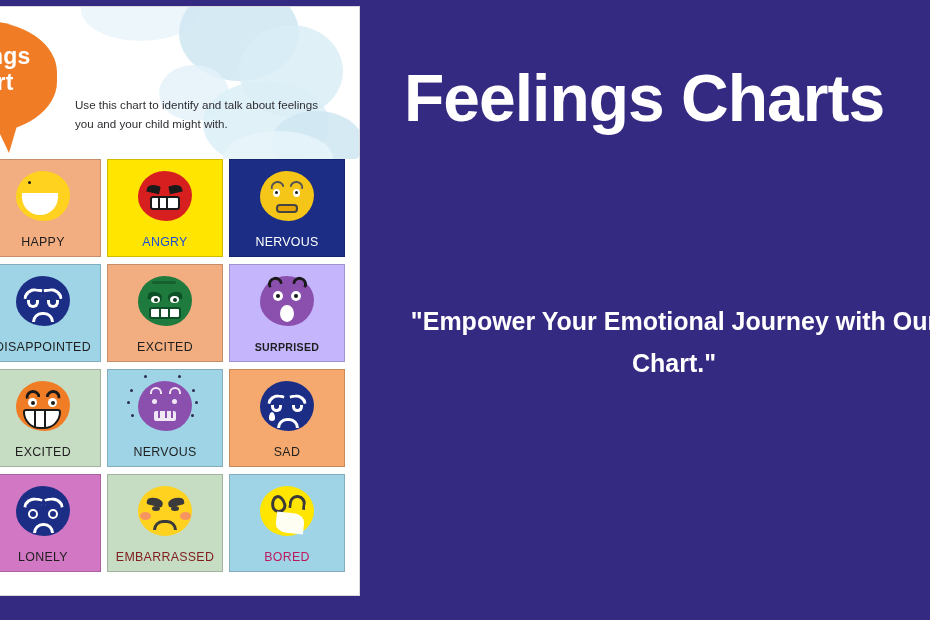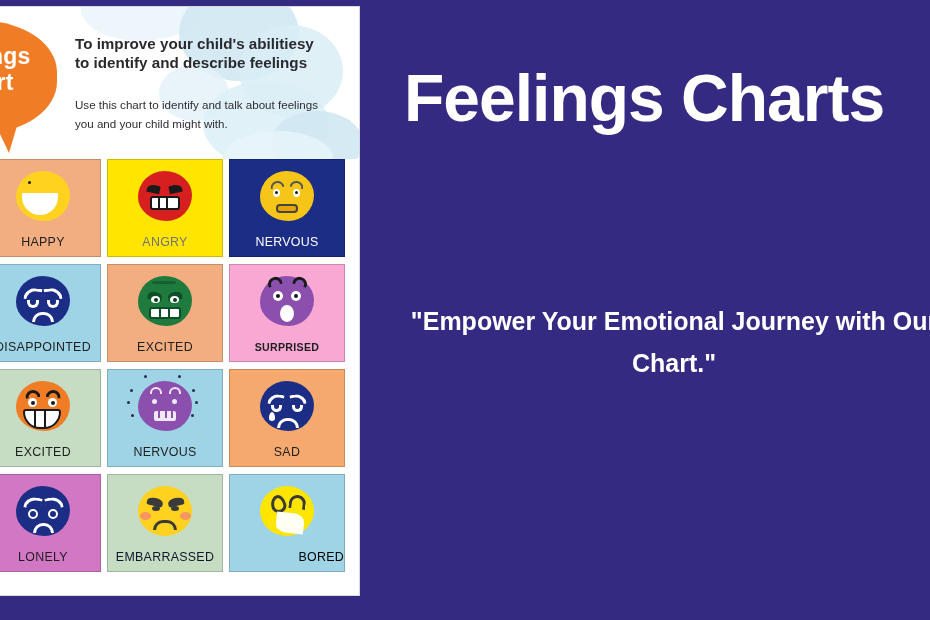--- a/index.html
+++ b/index.html
@@ -198,21 +198,20 @@
       <div class="cloud" id="cloud-e"></div>
       <div class="cloud" id="cloud-c"></div>
       <div class="cloud" id="cloud-d"></div>
       <div class="cloud" id="cloud-g"></div>
 
       <div id="speech-bubble"></div>
       <div id="bubble-tail"></div>
       <div id="bubble-text">Feelings
 Chart</div>
 
-      <div id="doc-headline">To improve your child's abilitiesy to identify and describe feelings</div>
       <div id="doc-subtext">Use this chart to identify and talk about feelings you and your child might with.</div>
     </div>
 
     <div id="emotion-grid">
         <div class="emotion-card" style="background: rgb(242, 173, 129);">
           <div class="face-wrap">
             <div class="face" style="background: rgb(255, 210, 31);">
               <div style="position: absolute; left: 12px; top: 10px; width: 3px; height: 3px; border-radius: 50%; background: rgb(26, 26, 26);"></div>
               <div style="position: absolute; left: 6px; top: 22px; width: 36px; height: 22px; background: rgb(255, 255, 255); border-radius: 0px 0px 40px 40px;"></div>
             </div>
@@ -222,21 +221,21 @@
         <div class="emotion-card" style="background: rgb(255, 229, 0);">
           <div class="face-wrap">
             <div class="face" style="background: rgb(216, 31, 31);">
               <div style="position: absolute; left: 9px; top: 14px; width: 13px; height: 8px; background: rgb(26, 26, 26); border-radius: 60% 10% 0px 0px; transform: rotate(12deg);"></div>
               <div style="position: absolute; left: 31px; top: 14px; width: 13px; height: 8px; background: rgb(26, 26, 26); border-radius: 10% 60% 0px 0px; transform: rotate(-12deg);"></div>
               <div style="position: absolute; left: 12px; top: 25px; width: 30px; height: 14px; background: rgb(255, 255, 255); border: 2px solid rgb(26, 26, 26); border-radius: 3px;"></div>
               <div style="position: absolute; left: 20px; top: 25px; width: 2px; height: 14px; background: rgb(26, 26, 26);"></div>
               <div style="position: absolute; left: 28px; top: 25px; width: 2px; height: 14px; background: rgb(26, 26, 26);"></div>
             </div>
           </div>
-          <div class="emotion-label" style="color: #737373;">ANGRY</div>
+          <div class="emotion-label" style="color: #1d4ed8;">ANGRY</div>
         </div>
         <div class="emotion-card" style="background: rgb(27, 45, 133);">
           <div class="face-wrap">
             <div class="face" style="background: rgb(245, 197, 24);">
               <div style="position: absolute; left: 13px; top: 18px; width: 7px; height: 8px; border-radius: 50%; background: rgb(255, 255, 255);"></div>
               <div style="position: absolute; left: 33px; top: 18px; width: 7px; height: 8px; border-radius: 50%; background: rgb(255, 255, 255);"></div>
               <div style="position: absolute; left: 15px; top: 20px; width: 3px; height: 3px; border-radius: 50%; background: rgb(26, 26, 26);"></div>
               <div style="position: absolute; left: 35px; top: 20px; width: 3px; height: 3px; border-radius: 50%; background: rgb(26, 26, 26);"></div>
               <div style="position: absolute; left: 10px; top: 10px; width: 14px; height: 7px; border-top: 2px solid rgb(85, 85, 85); border-right: 2px solid rgb(85, 85, 85); border-bottom: none; border-left: 2px solid rgb(85, 85, 85); border-image: initial; border-radius: 14px 14px 0px 0px; transform: rotate(-10deg);"></div>
               <div style="position: absolute; left: 30px; top: 10px; width: 14px; height: 7px; border-top: 2px solid rgb(85, 85, 85); border-right: 2px solid rgb(85, 85, 85); border-bottom: none; border-left: 2px solid rgb(85, 85, 85); border-image: initial; border-radius: 14px 14px 0px 0px; transform: rotate(10deg);"></div>
@@ -267,21 +266,21 @@
               <div style="position: absolute; left: 16px; top: 22px; width: 4px; height: 4px; border-radius: 50%; background: rgb(13, 59, 30);"></div>
               <div style="position: absolute; left: 35px; top: 22px; width: 4px; height: 4px; border-radius: 50%; background: rgb(13, 59, 30);"></div>
               <div style="position: absolute; left: 11px; top: 31px; width: 32px; height: 12px; background: rgb(255, 255, 255); border: 2px solid rgb(13, 79, 38); border-radius: 3px;"></div>
               <div style="position: absolute; left: 21px; top: 31px; width: 2px; height: 12px; background: rgb(13, 79, 38);"></div>
               <div style="position: absolute; left: 30px; top: 31px; width: 2px; height: 12px; background: rgb(13, 79, 38);"></div>
               <div style="position: absolute; left: 14px; top: 5px; width: 24px; height: 3px; background: rgb(13, 79, 38); border-radius: 2px; opacity: 0.6;"></div>
             </div>
           </div>
           <div class="emotion-label" style="color: rgb(31, 31, 31);">EXCITED</div>
         </div>
-        <div class="emotion-card" style="background: #f9a8d4;">
+        <div class="emotion-card" style="background: #c4b5fd;">
           <div class="face-wrap">
             <div class="face" style="background: rgb(139, 79, 174);">
               <div style="position: absolute; left: 7px; top: 1px; width: 15px; height: 9px; border-top: 3px solid rgb(26, 26, 26); border-right: 3px solid rgb(26, 26, 26); border-bottom: none; border-left: 3px solid rgb(26, 26, 26); border-image: initial; border-radius: 14px 14px 0px 0px; transform: rotate(-18deg);"></div>
               <div style="position: absolute; left: 33px; top: 1px; width: 15px; height: 9px; border-top: 3px solid rgb(26, 26, 26); border-right: 3px solid rgb(26, 26, 26); border-bottom: none; border-left: 3px solid rgb(26, 26, 26); border-image: initial; border-radius: 14px 14px 0px 0px; transform: rotate(18deg);"></div>
               <div style="position: absolute; left: 13px; top: 15px; width: 10px; height: 10px; border-radius: 50%; background: rgb(255, 255, 255);"></div>
               <div style="position: absolute; left: 31px; top: 15px; width: 10px; height: 10px; border-radius: 50%; background: rgb(255, 255, 255);"></div>
               <div style="position: absolute; left: 16px; top: 18px; width: 4px; height: 4px; border-radius: 50%; background: rgb(26, 26, 26);"></div>
               <div style="position: absolute; left: 34px; top: 18px; width: 4px; height: 4px; border-radius: 50%; background: rgb(26, 26, 26);"></div>
               <div style="position: absolute; left: 20px; top: 29px; width: 14px; height: 17px; border-radius: 50%; background: rgb(255, 255, 255);"></div>
             </div>
@@ -357,31 +356,31 @@
             <div class="face" style="background: rgb(255, 210, 31); border-radius: 50%;">
               <div style="position: absolute; left: 9px; top: 12px; width: 16px; height: 8px; background: rgb(58, 58, 58); border-radius: 50% 50% 20% 20%; transform: rotate(14deg);"></div>
               <div style="position: absolute; left: 30px; top: 12px; width: 16px; height: 8px; background: rgb(58, 58, 58); border-radius: 50% 50% 20% 20%; transform: rotate(-14deg);"></div>
               <div style="position: absolute; left: 14px; top: 20px; width: 8px; height: 5px; background: rgb(58, 58, 58); border-radius: 50%;"></div>
               <div style="position: absolute; left: 33px; top: 20px; width: 8px; height: 5px; background: rgb(58, 58, 58); border-radius: 50%;"></div>
               <div style="position: absolute; left: 2px; top: 26px; width: 11px; height: 8px; border-radius: 50%; background: rgb(245, 138, 110); opacity: 0.85;"></div>
               <div style="position: absolute; left: 42px; top: 26px; width: 11px; height: 8px; border-radius: 50%; background: rgb(245, 138, 110); opacity: 0.85;"></div>
               <div style="position: absolute; left: 15px; top: 34px; width: 24px; height: 10px; border-top: 3px solid rgb(58, 58, 58); border-right: 3px solid rgb(58, 58, 58); border-bottom: none; border-left: 3px solid rgb(58, 58, 58); border-image: initial; border-radius: 18px 18px 0px 0px;"></div>
             </div>
           </div>
-          <div class="emotion-label" style="color: #0f172a;">EMBARRASSED</div>
+          <div class="emotion-label" style="color: #7f1d1d;">EMBARRASSED</div>
         </div>
         <div class="emotion-card" style="background: rgb(158, 212, 230);">
           <div class="face-wrap">
             <div class="face" style="background: rgb(255, 229, 0); border-radius: 50%;">
               <div style="position: absolute; left: 11px; top: 9px; width: 15px; height: 18px; border: 3px solid rgb(58, 58, 58); border-radius: 50% / 60% 60% 40% 40%; transform: rotate(-12deg);"></div>
               <div style="position: absolute; left: 29px; top: 9px; width: 17px; height: 14px; border-top: 3px solid rgb(58, 58, 58); border-right: 3px solid rgb(58, 58, 58); border-bottom: none; border-left: 3px solid rgb(58, 58, 58); border-image: initial; border-radius: 18px 18px 0px 0px; transform: rotate(8deg);"></div>
               <div style="position: absolute; left: 16px; top: 27px; width: 28px; height: 20px; background: rgb(255, 255, 255); border-radius: 0px 40%; transform: rotate(6deg); opacity: 0.95;"></div>
             </div>
           </div>
-          <div class="emotion-label" style="color: #000000; text-align: right;">BORED</div>
+          <div class="emotion-label" style="color: #be185d;">BORED</div>
         </div>
       </div>
   </div>
 
   <div id="promo">
     <div id="promo-title">Feelings Charts</div>
     <div id="promo-tagline">"Empower Your Emotional Journey with Our Chart."</div>
   </div>
 
 </div>

